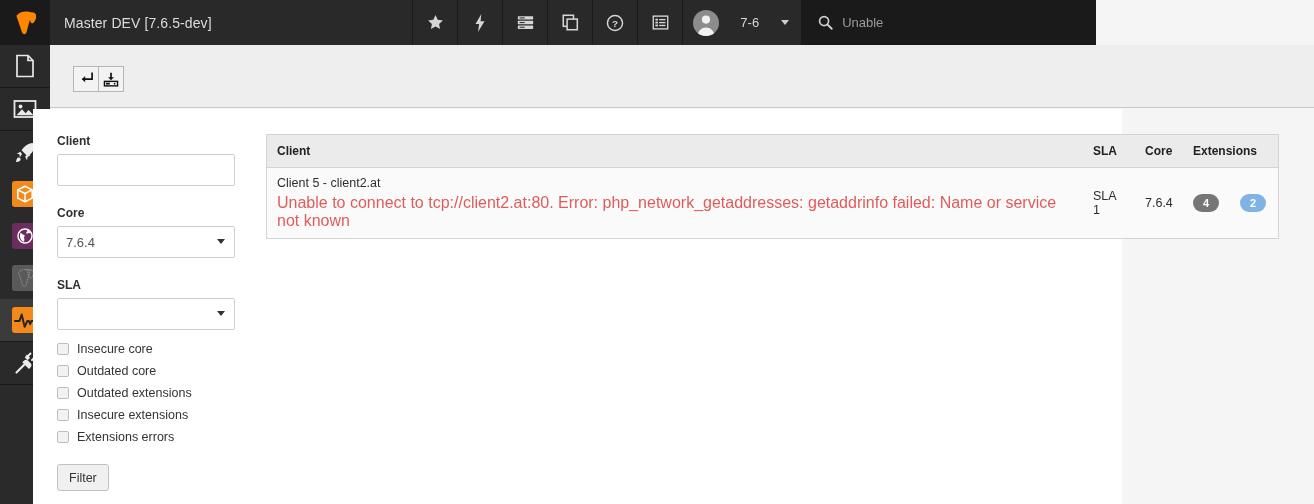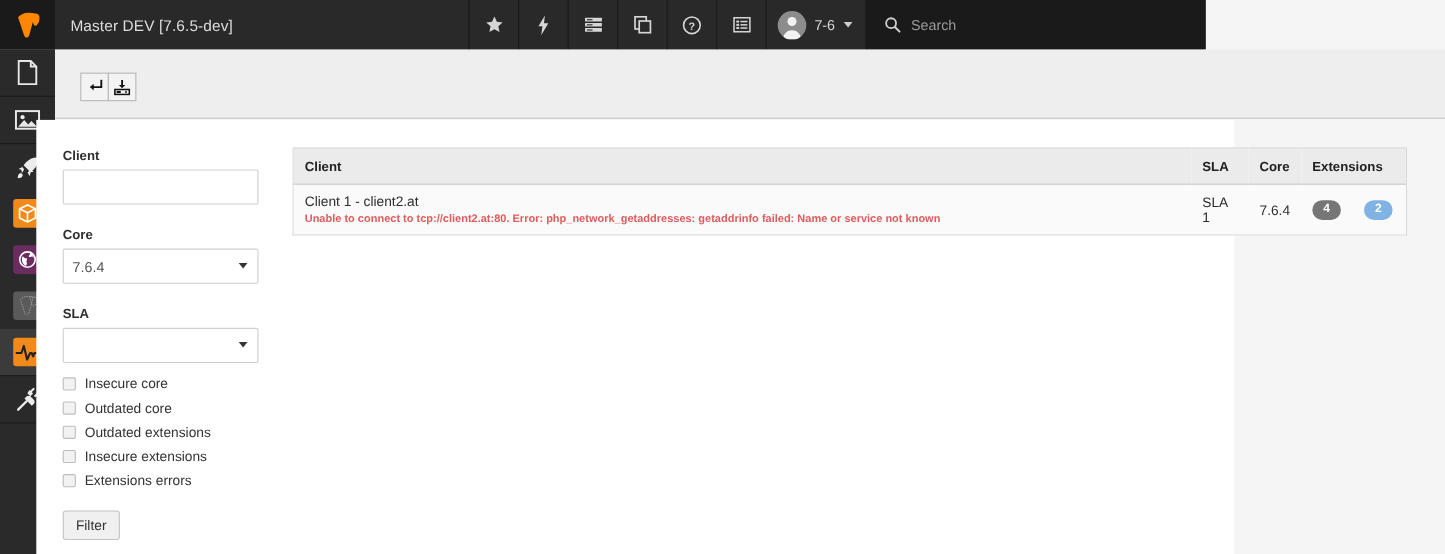--- a/index.html
+++ b/index.html
@@ -40,21 +40,21 @@
   .tb-icons { display: flex; align-items: stretch; background: #292929; }
   .tb-btn {
     width: 45px;
     display: flex; align-items: center; justify-content: center;
     border-left: 1px solid #1a1a1a;
     color: #d0d0d0;
     cursor: pointer;
   }
   .tb-btn svg { display: block; }
   .tb-user {
-    display: flex; align-items: center; gap: 7px;
+    display: flex; align-items: center; gap: 21px;
     padding: 0 12px 0 10px;
     border-left: 1px solid #1a1a1a;
     color: #d6d6d6; font-size: 13px;
     cursor: pointer;
   }
   .avatar {
     width: 26px; height: 26px; border-radius: 50%;
     background: #8c8c8c;
     display: flex; align-items: flex-end; justify-content: center;
     overflow: hidden; flex: 0 0 26px;
@@ -203,21 +203,21 @@
 
   table.t3table tbody td {
     background: #fafafa;
     border-bottom: 1px solid #dcdcdc;
     padding: 8px 10px;
     font-size: 12.5px; color: #2e2e2e;
     vertical-align: middle;
   }
   tbody tr:last-child td { border-bottom: none; }
   td.core-cell { background: #d9e5c4; color: #2e2e2e; }
-  .errline { color: #e05c5c; font-size: 10px; margin-top: 4px; font-weight: bold; }
+  .errline { color: #e05c5c; font-size: 16px; margin-top: 4px; }
   .badges { display: flex; align-items: center; gap: 21px; }
   .badge {
     min-width: 26px; height: 18px;
     border-radius: 9px;
     display: inline-flex; align-items: center; justify-content: center;
     padding: 0 7px;
     font-size: 11px; font-weight: bold; color: #fff;
     line-height: 1;
   }
   .badge.gray { background: #767676; }
@@ -299,21 +299,21 @@
       <span class="caret"></span>
     </div>
 
   </div>
 
   <div class="tb-search">
     <svg width="15" height="15" viewBox="0 0 18 18">
       <circle cx="7.3" cy="7.3" r="5.4" fill="none" stroke="#cfcfcf" stroke-width="2"></circle>
       <line x1="11.4" y1="11.4" x2="16.5" y2="16.5" stroke="#cfcfcf" stroke-width="2.2" stroke-linecap="round"></line>
     </svg>
-    <span>Search</span>
+    <span>Unable</span>
   </div>
 
 </div>
 
 <div class="modulemenu">
 
   <div class="mod-group">
     <div class="mod-item">
       <svg width="22" height="24" viewBox="0 0 22 24">
         <path d="M3 1.5h11l5 5v16H3z" fill="none" stroke="#e8e8e8" stroke-width="1.7"></path>
@@ -467,21 +467,21 @@
         <tr>
           <th class="c-client">Client</th>
           <th class="c-sla">SLA</th>
           <th class="c-core">Core</th>
           <th class="c-ext">Extensions</th>
         </tr>
       </thead>
       <tbody>
         <tr>
           <td>
-            <div>Client 1 - client2.at</div>
+            <div>Client 5 - client2.at</div>
             <div class="errline">Unable to connect to tcp://client2.at:80. Error: php_network_getaddresses: getaddrinfo failed: Name or service not known</div>
           </td>
           <td>SLA 1</td>
           <td class="core-cell">7.6.4</td>
           <td>
             <div class="badges">
               <span class="badge gray">4</span>
               <span class="badge blue">2</span>
             </div>
           </td>

